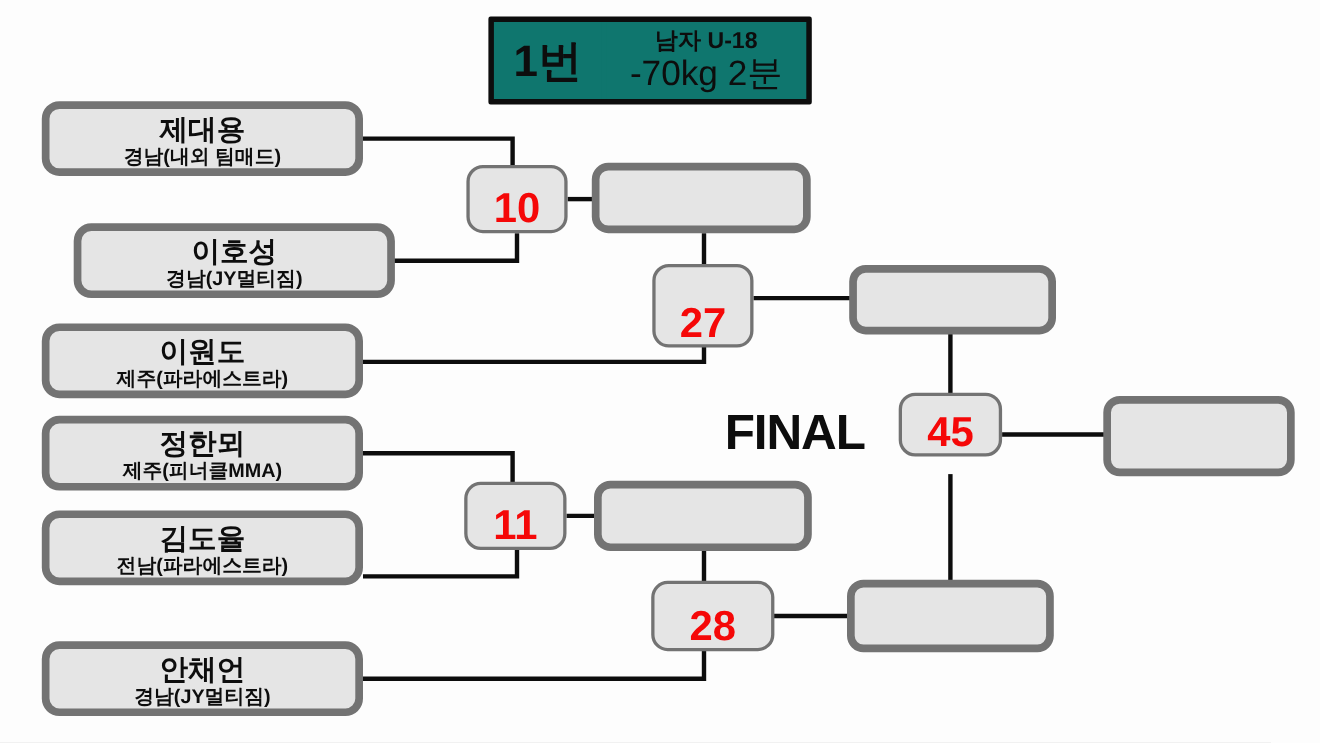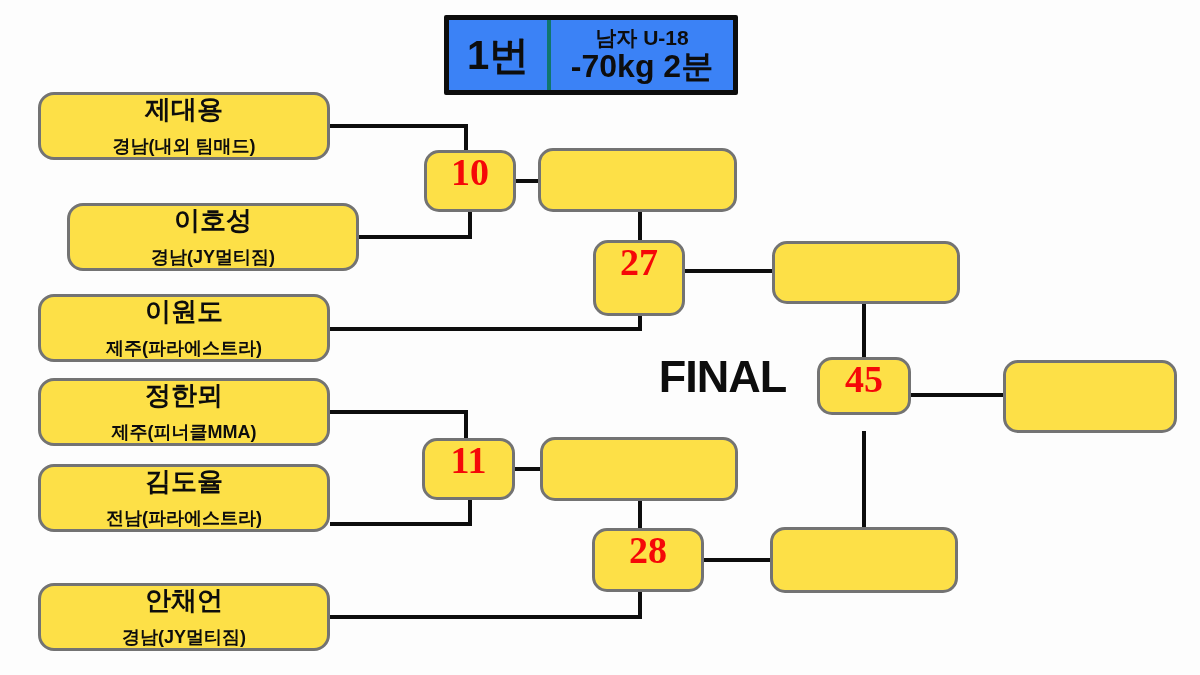--- a/index.html
+++ b/index.html
@@ -21,27 +21,27 @@
     width: 1200px; height: 675px;
   }
   #connectors polyline {
     fill: none;
     stroke: #0d0d0d;
     stroke-width: 4;
   }
   .box {
     position: absolute;
     box-sizing: border-box;
-    background: #fde047;
-    border: 3px solid #737373;
+    background: #e5e5e5;
+    border: 7px solid #737373;
     border-radius: 16px;
     display: flex;
     flex-direction: column;
     align-items: center;
-    justify-content: space-between;
+    justify-content: flex-end;
     text-align: center;
   }
   .player-box { left: 38px; width: 292px; height: 68px; }
   .player-name {
     font-size: 26px;
     font-weight: bold;
     color: #0d0d0d;
     line-height: 1.15;
   }
   .player-team {
@@ -52,31 +52,30 @@
   }
   .match-box {
     border-width: 3px;
     border-radius: 15px;
   }
   .match-number {
     font-size: 38px;
     font-weight: bold;
     color: #f50808;
     line-height: 1;
-    font-family: Liberation Serif, serif;
   }
   .winner-box {
     border-radius: 15px;
   }
   #header-box {
     position: absolute;
     left: 444px; top: 15px;
     width: 294px; height: 80px;
     box-sizing: border-box;
-    background: #3b82f6;
+    background: #0f766e;
     border: 5px solid #0d0d0d;
     border-radius: 2px;
     display: flex;
     flex-direction: row;
   }
   #header-num-cell {
     width: 98px;
     display: flex;
     align-items: center;
     justify-content: center;
@@ -93,27 +92,27 @@
     justify-content: center;
   }
   #header-category {
     font-size: 21px;
     font-weight: bold;
     color: #0d0d0d;
     line-height: 1.1;
   }
   #header-weight {
     font-size: 32px;
-    font-weight: bold;
+    font-weight: normal;
     color: #0d0d0d;
     line-height: 1.1;
   }
   #final-label {
     position: absolute;
-    left: 650px; top: 354px;
+    left: 650px; top: 370px;
     width: 145px;
     text-align: center;
     font-size: 45px;
     font-weight: bold;
     letter-spacing: -1px;
     color: #0d0d0d;
     line-height: 1;
   }
 </style>
 </head>

